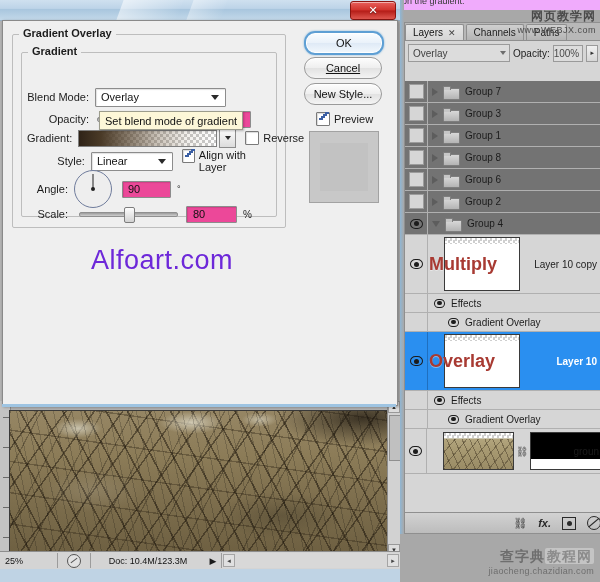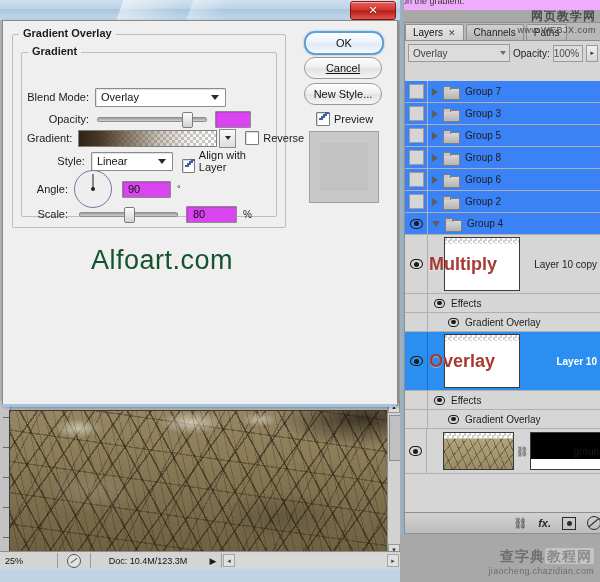--- a/index.html
+++ b/index.html
@@ -103,21 +103,21 @@
   .lbl{text-align:right;font-size:11px;color:#1c1c1c;}
 
   .ps-select{
     height:17px;background:#fff;border:1px solid #8c8c8c;border-radius:1px;
     display:flex;align-items:center;padding:0 2px 0 5px;font-size:11px;color:#111;
     box-shadow:inset 1px 1px 1px rgba(0,0,0,.12);
   }
   .ps-select .caret{margin-left:auto;width:0;height:0;border-left:4px solid transparent;border-right:4px solid transparent;border-top:5px solid #2a2a2a;margin-right:4px;}
 
   .ps-input{
-    height:15px;background:#d946ef;border:1px solid #8c8c8c;border-radius:1px;
+    height:15px;background:#ec4899;border:1px solid #8c8c8c;border-radius:1px;
     font-size:11px;color:#111;display:flex;align-items:center;justify-content:center;
     box-shadow:inset 1px 1px 1px rgba(0,0,0,.12);
   }
 
   .slider-track{height:3px;background:linear-gradient(180deg,#9b9b9b,#cfcfcf);border:1px solid #8f8f8f;border-radius:2px;position:relative;}
   .slider-knob{position:absolute;top:-6px;width:9px;height:14px;border-radius:2px;background:linear-gradient(180deg,#fdfdfd,#d2d2d2);border:1px solid #7d7d7d;}
 
   .ps-check{width:12px;height:12px;background:#fff;border:1px solid #7a7a7a;border-radius:1px;position:relative;box-shadow:inset 1px 1px 1px rgba(0,0,0,.15);}
   .ps-check.on::after{
     content:"";position:absolute;left:2px;top:5px;width:4px;height:2px;background:#3b5fa4;
@@ -155,21 +155,21 @@
   #preview-thumb::after{content:"";position:absolute;left:10px;top:11px;right:10px;bottom:11px;background:#c2c2c2;}
 
   
   #tooltip{
     position:absolute;left:96px;top:90px;height:17px;padding:0 5px;
     background:#fdf7d8;border:1px solid #9c9c8c;font-size:11px;color:#111;
     display:flex;align-items:center;z-index:40;box-shadow:1px 1px 2px rgba(0,0,0,.25);
   }
 
   
-  #alfoart-wm{position:absolute;left:88px;top:224px;font-size:27px;color:#14532d;letter-spacing:.5px;z-index:5;}
+  #alfoart-wm{position:absolute;left:88px;top:224px;font-size:27px;color:#6d28d9;letter-spacing:.5px;z-index:5;}
 
   
   #dialog-bottomedge{position:absolute;left:2px;top:404px;width:394px;height:3px;background:#9ec4e2;}
 
   
   #layers-panel{position:absolute;left:400px;top:0;width:200px;height:582px;background:#a8a8a8;}
   #panel-topstrip{position:absolute;left:0;top:0;width:200px;height:10px;background:#f0abfc;overflow:hidden;}
   #panel-topstrip .cut-text{position:absolute;left:2px;top:-4px;font-size:9px;color:#3a3a3a;white-space:nowrap;}
   #webjx-wm{position:absolute;right:4px;top:8px;text-align:right;z-index:12;}
   #webjx-wm .cn{font-size:12px;color:#4b4b4b;letter-spacing:1px;font-weight:bold;}
@@ -191,21 +191,21 @@
 
   #lock-row{height:20px;display:flex;align-items:center;padding:0 3px;gap:6px;}
   #lock-icons{display:flex;align-items:center;gap:5px;}
   .lk{width:11px;height:11px;display:inline-block;position:relative;}
   .lk-trans{border:1px solid #444;background:repeating-conic-gradient(#fff 0% 25%,#b9b9b9 0% 50%) 0 0/5px 5px;}
   .lk-brush{color:#333;font-size:11px;line-height:11px;}
   .lk-move{color:#333;font-size:12px;line-height:11px;}
   .lk-all{color:#333;font-size:11px;line-height:11px;}
 
   #layer-list{position:absolute;left:0;top:58px;right:0;bottom:32px;overflow:hidden;background:#d6d6d6;}
-  .layer-row{height:21px;display:flex;align-items:center;border-bottom:1px solid #b0b0b0;background:#3b82f6;position:relative;}
+  .layer-row{height:21px;display:flex;align-items:center;border-bottom:1px solid #b0b0b0;background:#737373;position:relative;}
   .eye-cell{width:22px;height:100%;display:flex;align-items:center;justify-content:center;border-right:1px solid #b0b0b0;}
   .eye{width:13px;height:10px;position:relative;}
   .eye.on::before{content:"";position:absolute;inset:0;border:1.5px solid #1c1c1c;border-radius:50% 50% 50% 50%/60% 60% 60% 60%;}
   .eye.on::after{content:"";position:absolute;left:4px;top:2.5px;width:5px;height:5px;background:#1c1c1c;border-radius:50%;}
   .eye-box{width:13px;height:13px;border:1px solid #9c9c9c;background:#d6d6d6;}
   .disc-tri{width:0;height:0;margin:0 5px 0 4px;}
   .tri-right{border-top:4px solid transparent;border-bottom:4px solid transparent;border-left:6px solid #5d5d5d;}
   .tri-down{border-left:4px solid transparent;border-right:4px solid transparent;border-top:6px solid #5d5d5d;}
   .folder{width:15px;height:12px;position:relative;margin-right:7px;}
   .folder::before{content:"";position:absolute;left:0;top:2px;width:15px;height:10px;background:linear-gradient(180deg,#d8d8d8,#b4b4b4);border:1px solid #7e7e7e;border-radius:1px;}
@@ -337,21 +337,21 @@
           <span>Reverse</span>
         </div>
       </div>
 
       <div class="row" style="left:24px;top:130px;width:244px;">
         <div class="lbl" style="width:62px;">Style:</div>
         <div class="ps-select" style="width:78px;margin-left:6px;">
           <span>Linear</span>
           <span class="caret"></span>
         </div>
-        <div style="display:flex;align-items:flex-end;margin-left:9px;gap:4px;">
+        <div style="display:flex;align-items:flex-start;margin-left:9px;gap:4px;">
           <span class="ps-check on"></span>
           <span>Align with Layer</span>
         </div>
       </div>
 
       <div class="row" style="left:24px;top:148px;height:40px;width:244px;">
         <div class="lbl" style="width:41px;">Angle:</div>
         <div id="angle-dial" style="margin-left:6px;">
           <div class="needle"></div>
           <div class="hub"></div>
@@ -373,20 +373,21 @@
       <div class="ps-btn" style="position:absolute;left:301px;top:36px;text-decoration:underline;">Cancel</div>
       <div class="ps-btn" style="position:absolute;left:301px;top:62px;">New Style...</div>
       <div style="position:absolute;left:313px;top:91px;display:flex;align-items:center;gap:4px;">
         <span class="ps-check on"></span>
         <span>Preview</span>
       </div>
       <div id="preview-thumb" style="position:absolute;left:306px;top:110px;"></div>
 
       <div id="alfoart-wm">Alfoart.com</div>
 
+      <div id="tooltip">Set blend mode of gradient</div>
     </div>
     <div id="dialog-bottomedge"></div>
   </div>
 
   <div id="layers-panel">
 
     <div id="panel-topstrip">
       <div class="cut-text">on the gradient.</div>
     </div>
 
@@ -440,21 +441,21 @@
           <span class="disc-tri tri-right"></span>
           <span class="folder"></span>
           <span class="grp-name">Group 3</span>
         </div>
         <div class="layer-row">
           <div class="eye-cell">
               <span class="eye-box"></span>
             </div>
           <span class="disc-tri tri-right"></span>
           <span class="folder"></span>
-          <span class="grp-name">Group 5</span>
+          <span class="grp-name">Group 1</span>
         </div>
         <div class="layer-row">
           <div class="eye-cell">
               <span class="eye-box"></span>
             </div>
           <span class="disc-tri tri-right"></span>
           <span class="folder"></span>
           <span class="grp-name">Group 8</span>
         </div>
         <div class="layer-row">

